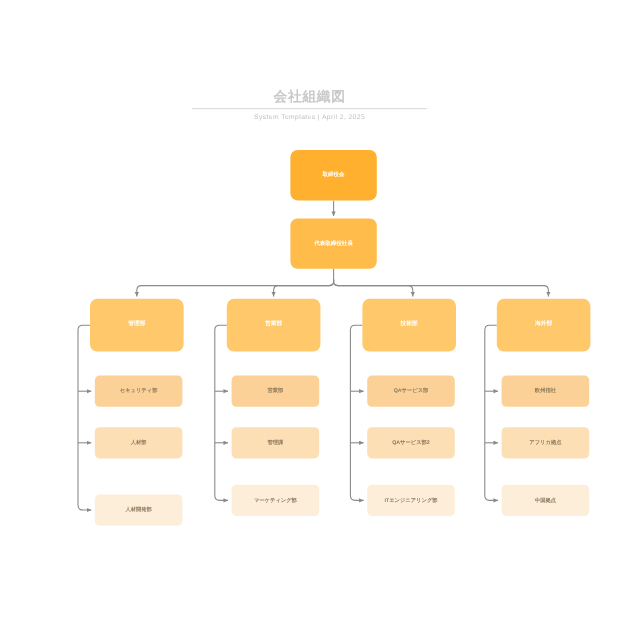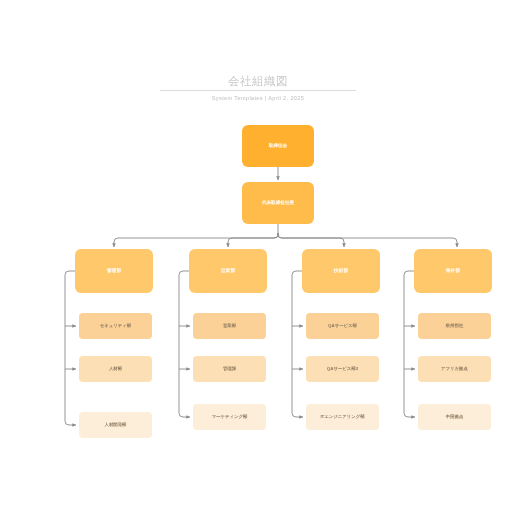--- a/index.html
+++ b/index.html
@@ -23,21 +23,21 @@
   
   .header {
     position: absolute;
     left: 0;
     top: 74px;
     width: 516px;
     text-align: center;
   }
   .doc-title {
     font-size: 11.5px;
-    font-weight: normal;
+    font-weight: bold;
     color: #c9c9c9;
     letter-spacing: 0.5px;
     line-height: 14px;
     margin: 0 0 2px 0;
     padding: 0;
   }
   .title-rule {
     width: 196px;
     height: 1px;
     background: #dcdcdc;

